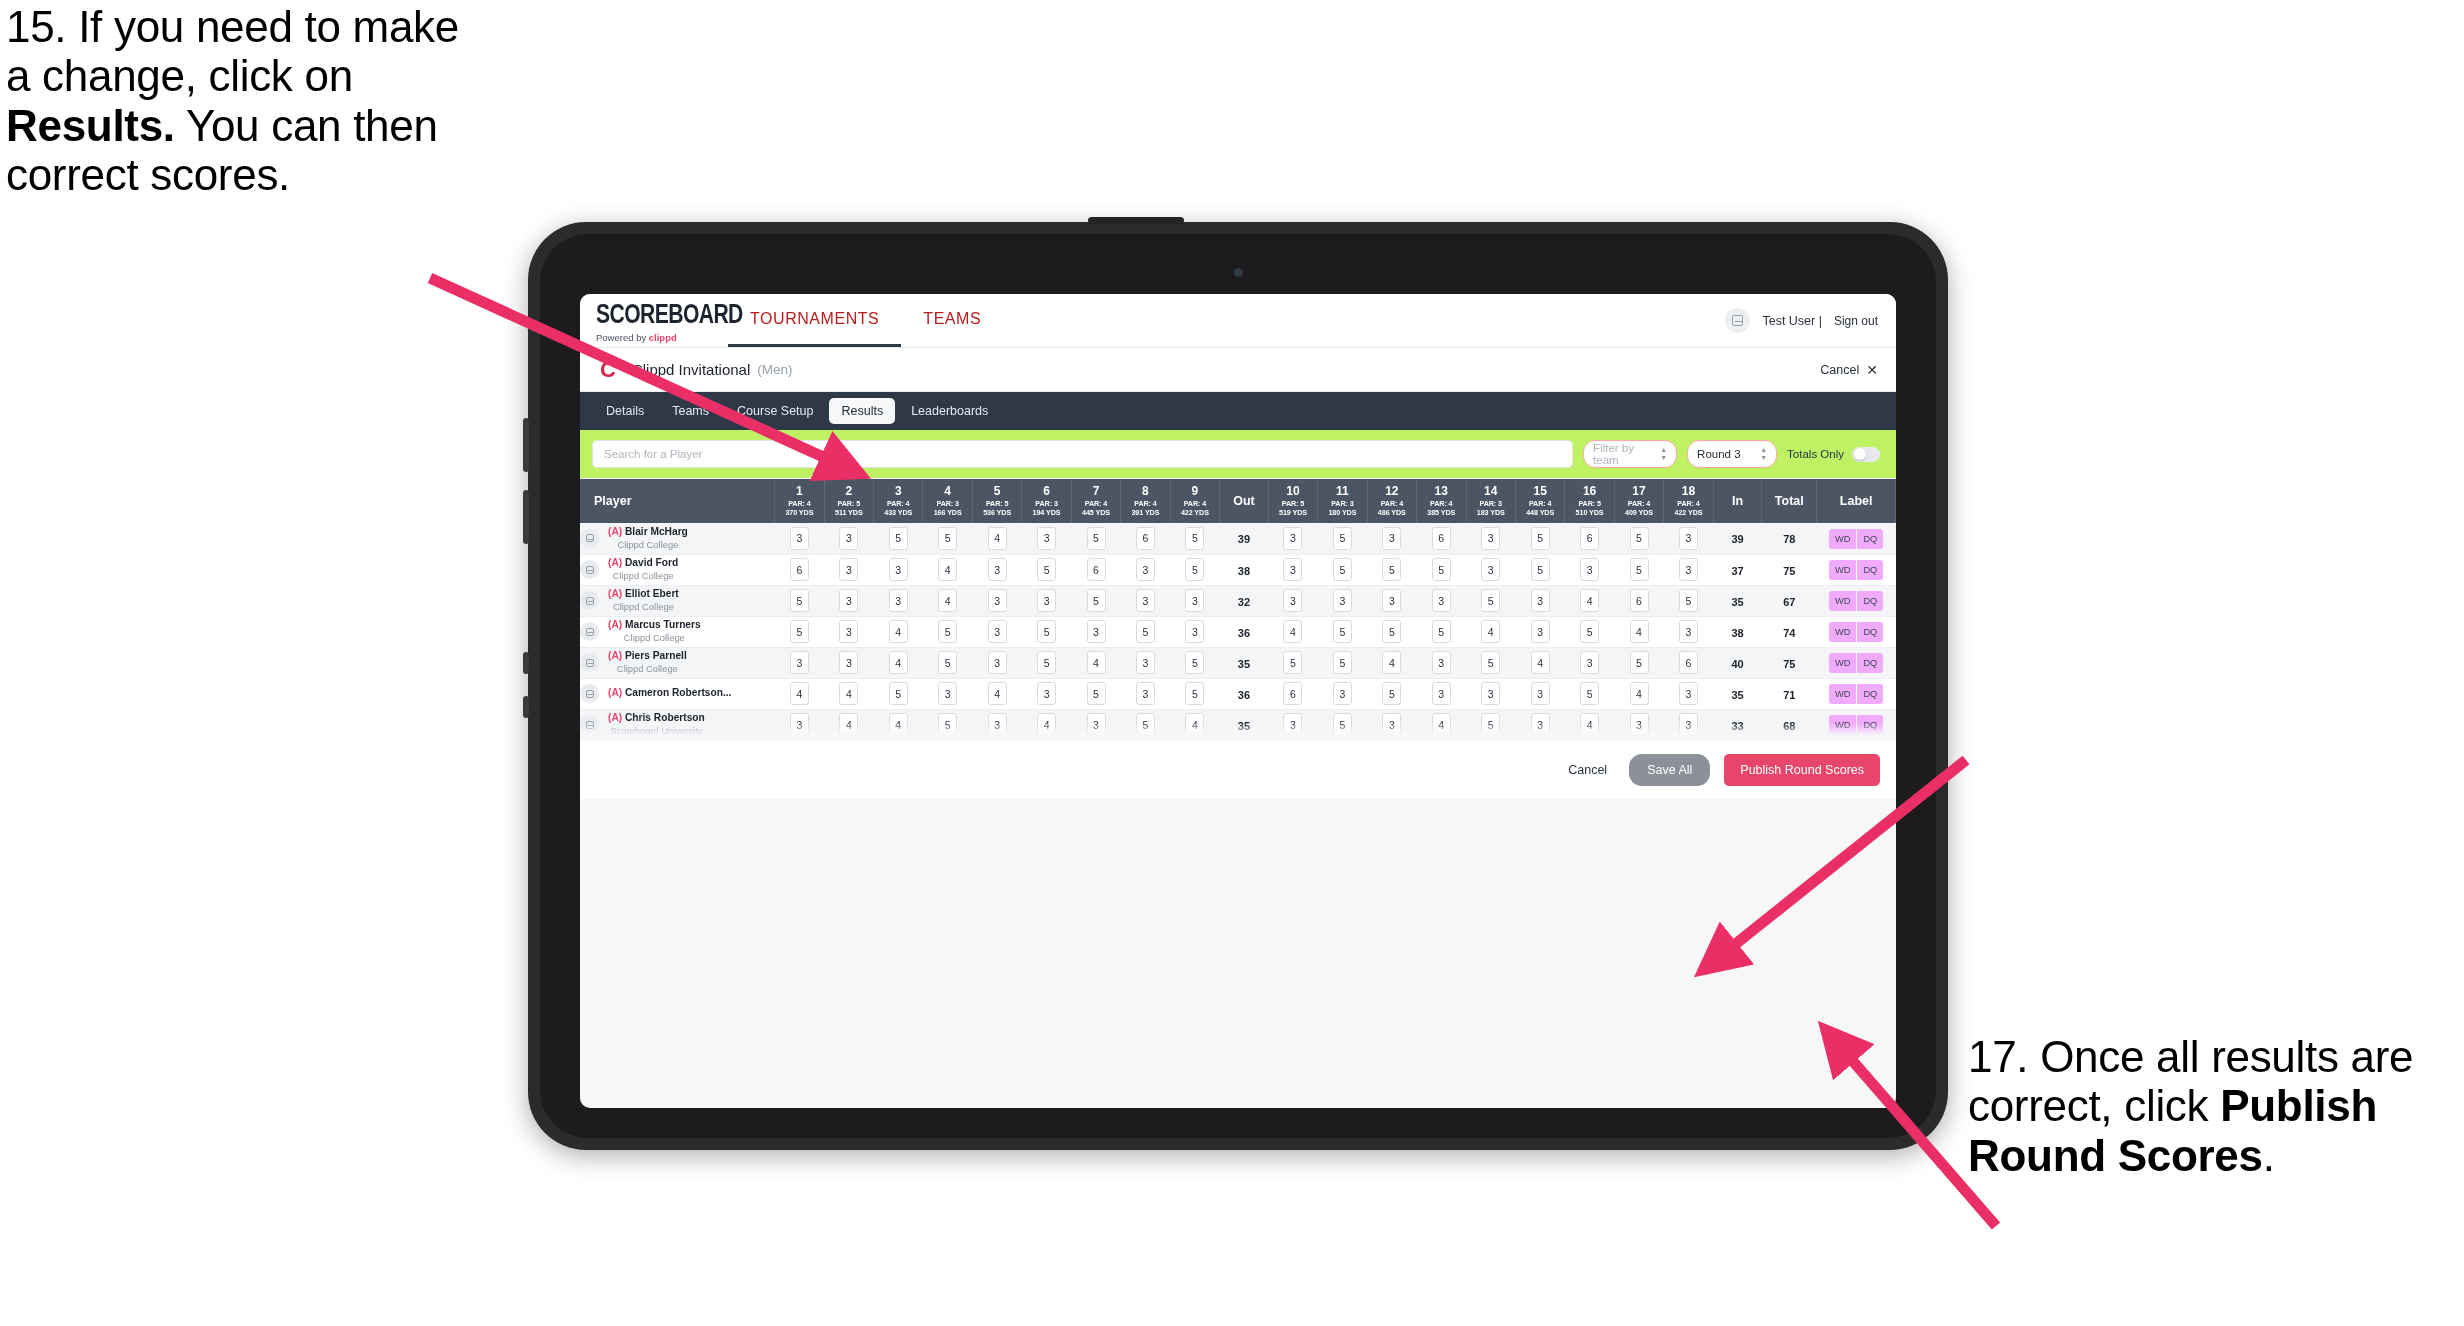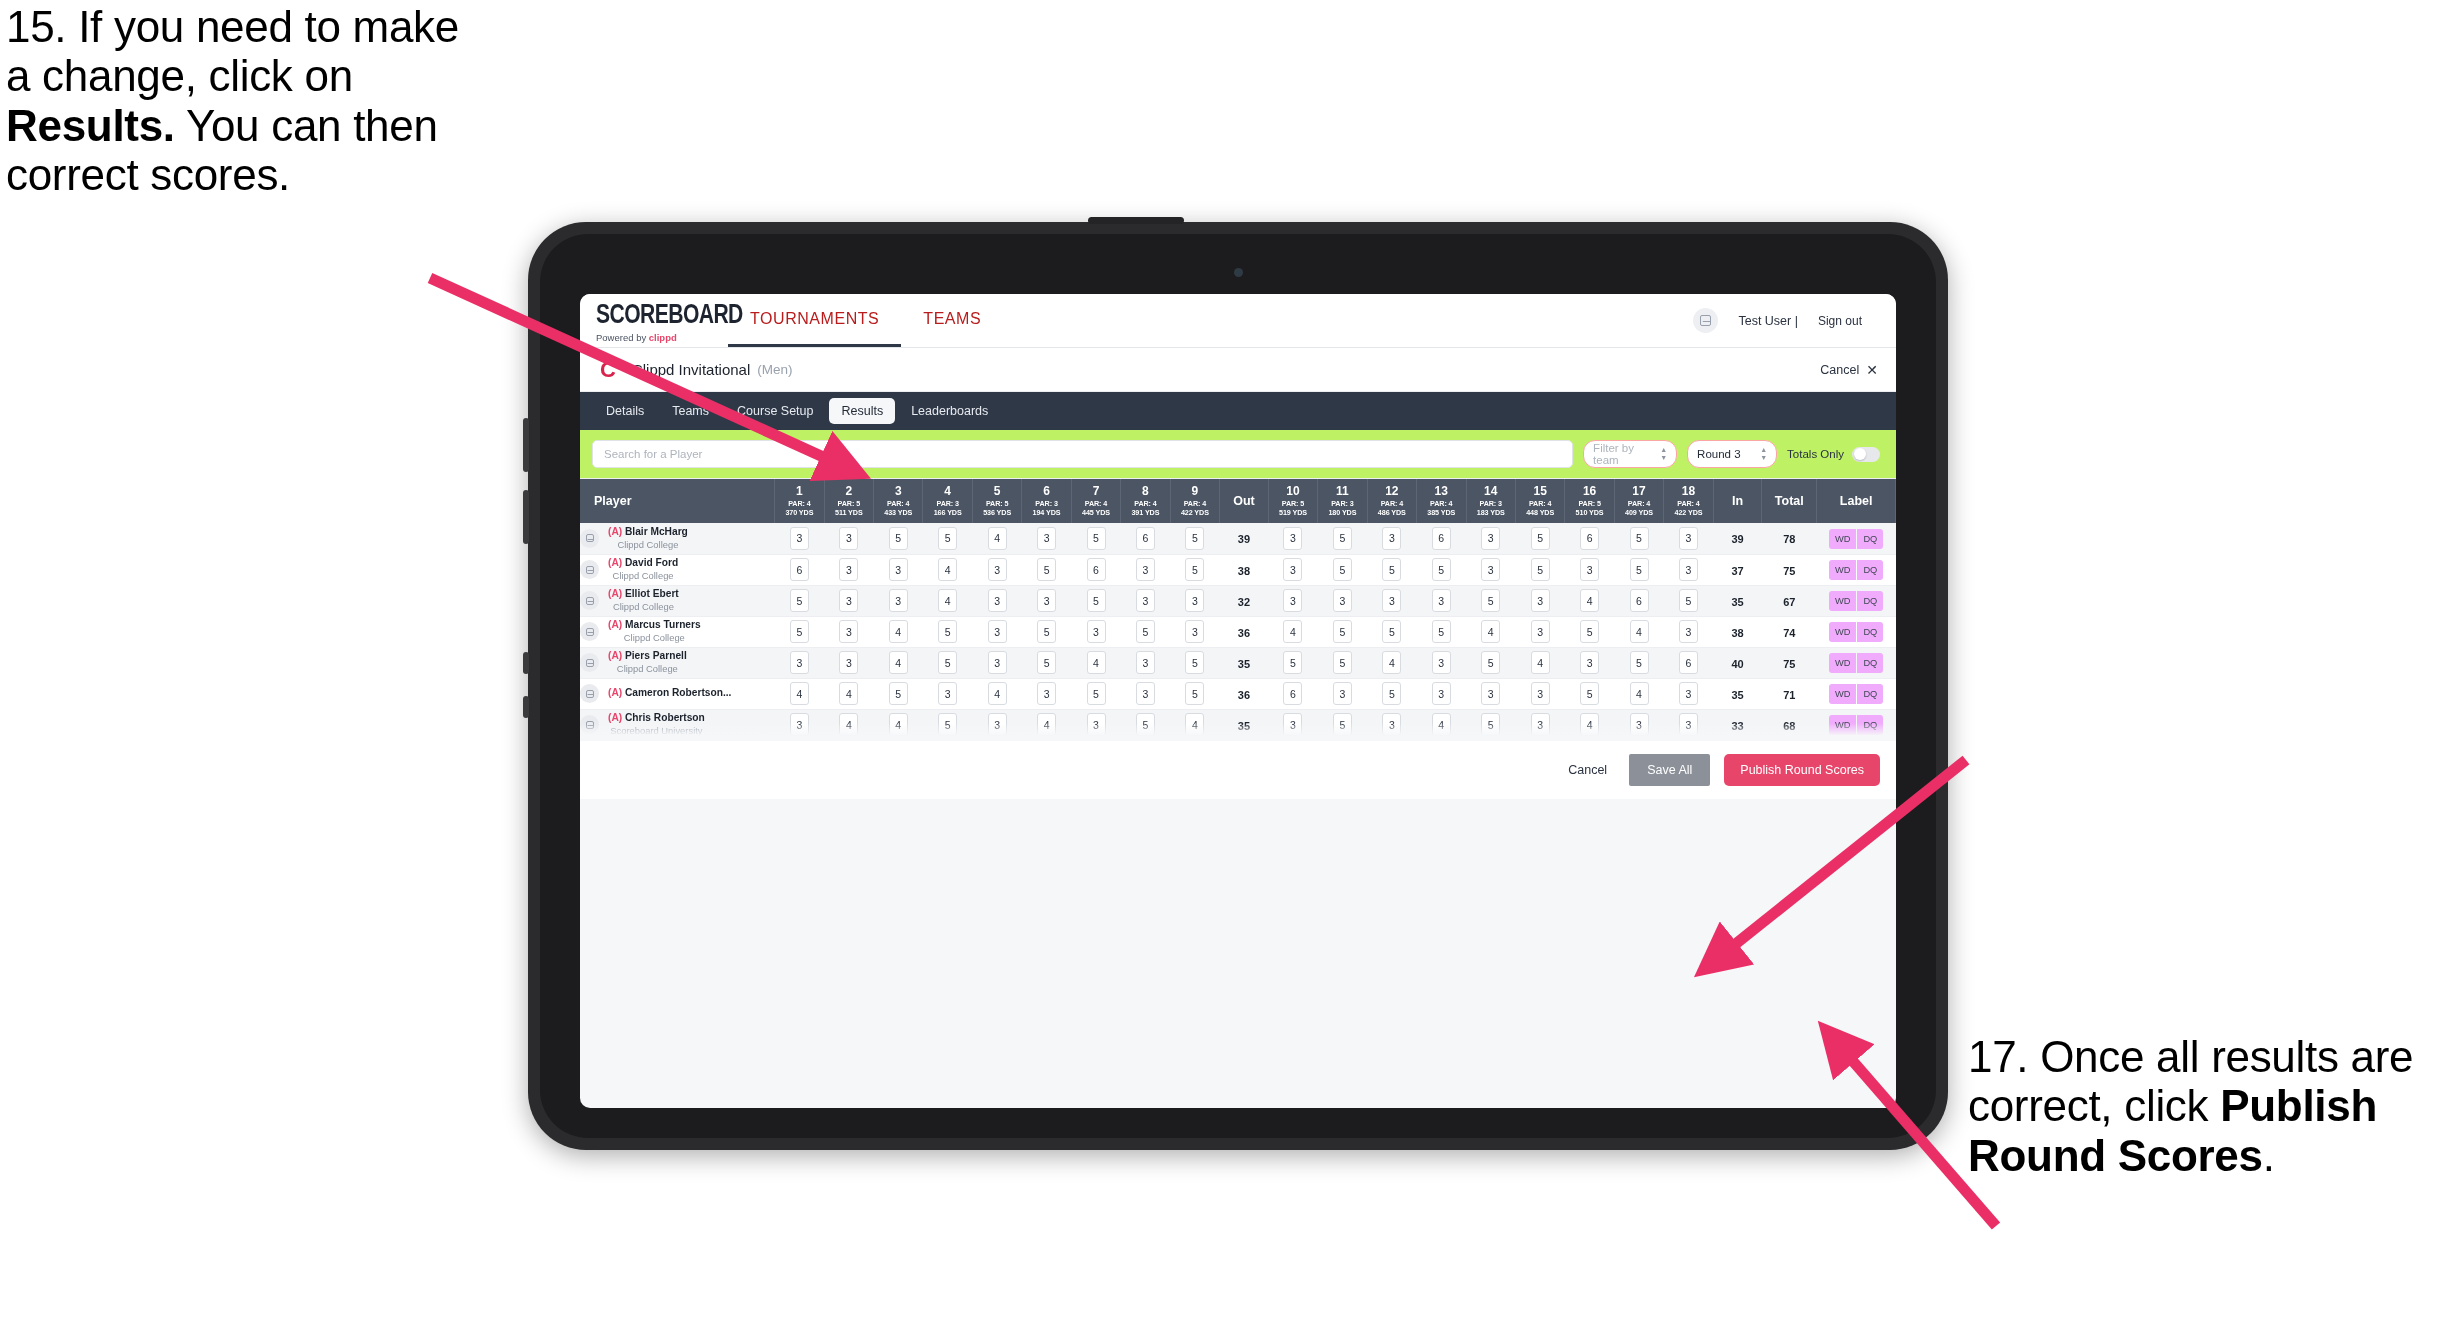--- a/index.html
+++ b/index.html
@@ -75,21 +75,21 @@
   }
   .brand-sub { margin-top: 9px; font-size: 9.5px; color: #4a5262; }
   .brand-sub .cl { color: #e8456b; font-weight: 700; }
   .topnav { display: flex; align-items: stretch; }
   .topnav-item {
     display: flex; align-items: center; padding: 0 22px;
     font-size: 16px; color: #b91c1c; letter-spacing: 0.55px;
     border-bottom: 3px solid transparent;
   }
   .topnav-item.active { border-bottom-color: #2e3847; }
-  #topright { margin-left: auto; display: flex; align-items: center; padding-right: 34px; gap: 20px; }
+  #topright { margin-left: auto; display: flex; align-items: center; padding-right: 18px; gap: 12px; }
   .avatar-circle {
     width: 25px; height: 25px; border-radius: 50%; background: #edeff2;
     display: flex; align-items: center; justify-content: center;
   }
   .ph-glyph { width: 11px; height: 11px; border: 1.3px solid #98a0ad; border-radius: 2px; position: relative; }
   .ph-glyph::after {
     content: ""; position: absolute; left: 1px; top: 5px; width: 8px; height: 4px;
     border-top: 1.3px solid #98a0ad; transform: skewX(-20deg);
   }
   #user-text { font-size: 12.5px; color: #2a3240; }
@@ -199,21 +199,21 @@
     background: linear-gradient(to bottom, rgba(255,255,255,0) 0%, #f6f7f9 72%);
   }
 
   
   #footer {
     background: #fff; height: 58px; display: flex; align-items: center;
     justify-content: flex-end; gap: 14px; padding-right: 16px;
   }
   #btn-cancel { font-size: 12.5px; color: #2a3240; padding: 6px 8px; }
   #btn-saveall {
-    background: #8b9099; color: #fff; font-size: 12.5px; border-radius: 2px;
+    background: #8b9099; color: #fff; font-size: 12.5px; border-radius: 13px;
     padding: 9px 18px;
   }
   #btn-publish {
     background: #e8456b; color: #fff; font-size: 12.5px; border-radius: 5px;
     padding: 9px 16px;
   }
 </style>
 </head>
 <body>
 

